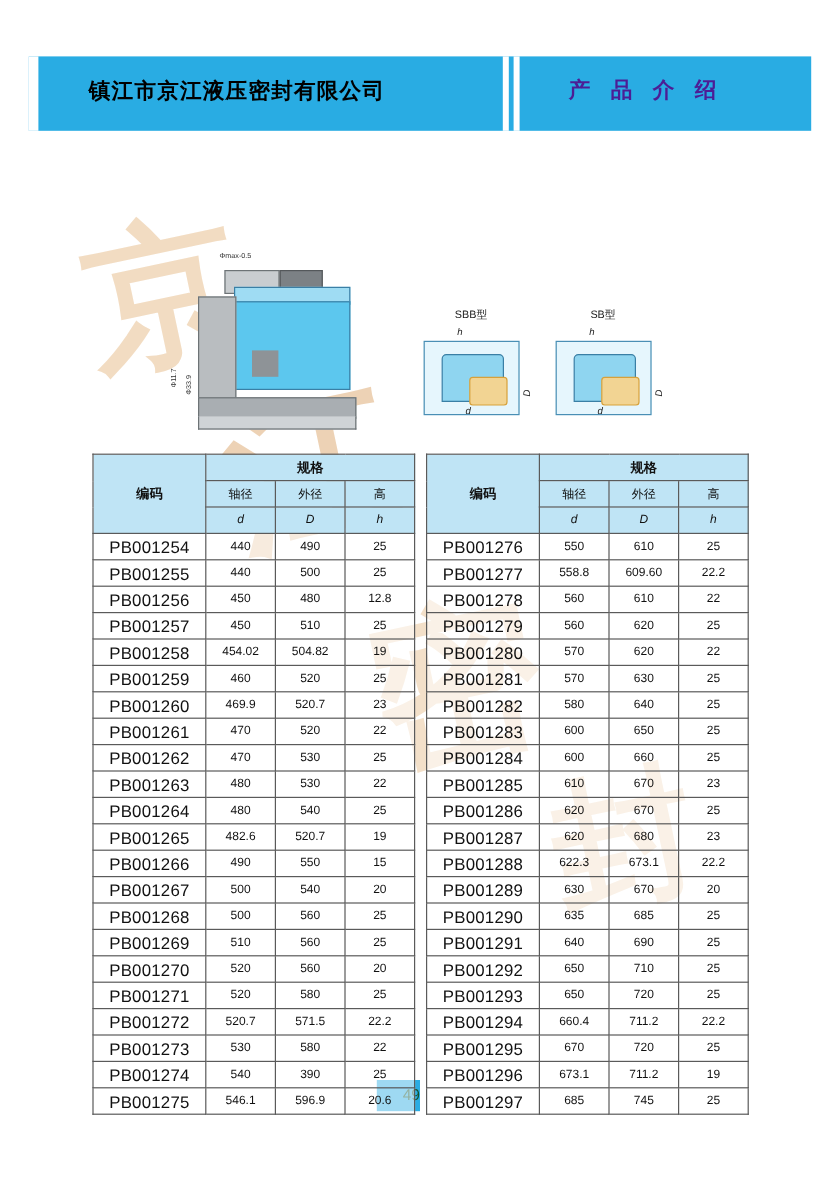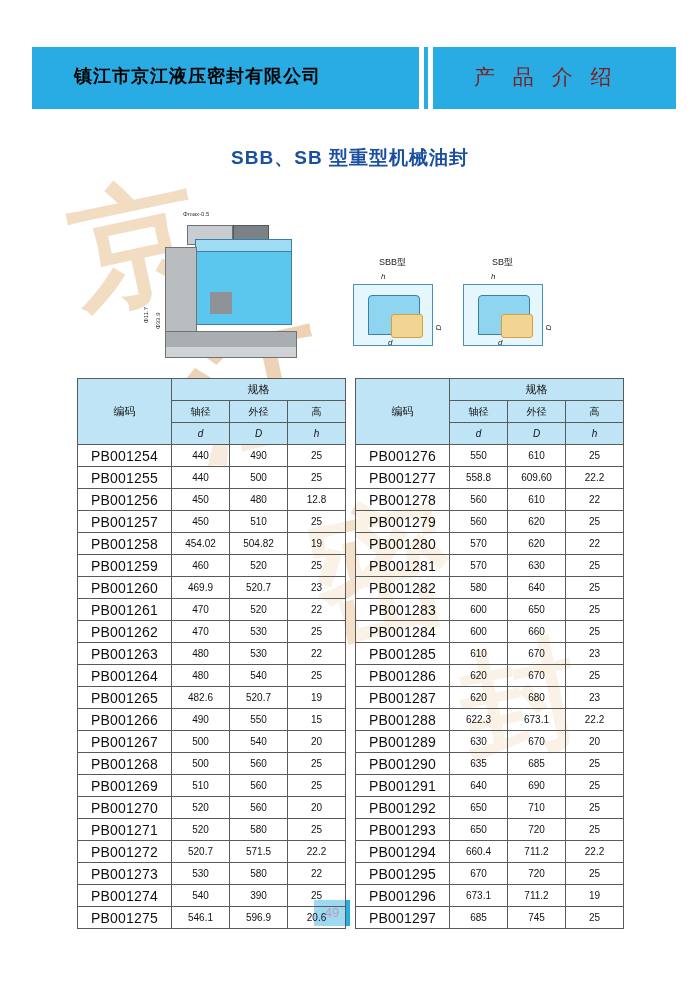--- a/index.html
+++ b/index.html
@@ -62,23 +62,23 @@
     height: 62px;
     background: #ffffff;
   }
   .header-divider span.d1 { left: 0; }
   .header-divider span.d2 { left: 9px; }
 
   .header-right {
     position: absolute;
     left: 450px;
     top: 16px;
-    font-size: 21px;
-    font-weight: normal;
-    color: #7f1d1d;
+    font-size: 18px;
+    font-weight: bold;
+    color: #4c1d95;
     letter-spacing: 6px;
     white-space: nowrap;
   }
 
   
   .doc-title {
     position: absolute;
     left: 0;
     top: 145px;
     width: 700px;
@@ -307,21 +307,21 @@
     border: 1px solid #5a5a5a;
     text-align: center;
     font-size: 10px;
     color: #111;
     height: 21px;
     padding: 0;
     font-family: "Liberation Sans", sans-serif;
   }
   table.spec thead th {
     background: #bfe4f5;
-    font-weight: normal;
+    font-weight: bold;
     font-size: 11px;
   }
   table.spec thead th.sub {
     font-weight: normal;
     font-size: 10px;
   }
   table.spec thead th.symbol {
     font-style: italic;
     font-weight: normal;
     font-size: 10px;
@@ -339,42 +339,41 @@
   col.c-h    { width: 58px; }
 
   
   .page-num {
     position: absolute;
     left: 314px;
     top: 900px;
     width: 36px;
     height: 26px;
     background: #29ace3;
-    color: #701a75;
+    color: #14532d;
     font-size: 13px;
-    text-align: center;
+    text-align: right;
     line-height: 26px;
   }
 </style>
 </head>
 <body>
 
 <div class="page">
 
   <div class="header">
     <div class="header-left-block"></div>
     <div class="company-name">镇江市京江液压密封有限公司</div>
     <div class="header-divider">
       <span class="d1"></span>
         <span class="d2"></span>
     </div>
     <div class="header-right">产 品 介 绍</div>
   </div>
 
-  <div class="doc-title">SBB、SB 型重型机械油封</div>
 
   <div class="watermark">
     <div class="wm-char wm1">京</div>
     <div class="wm-char wm2">江</div>
     <div class="wm-char wm3">密</div>
     <div class="wm-char wm4">封</div>
   </div>
 
   <div class="figure">
 

